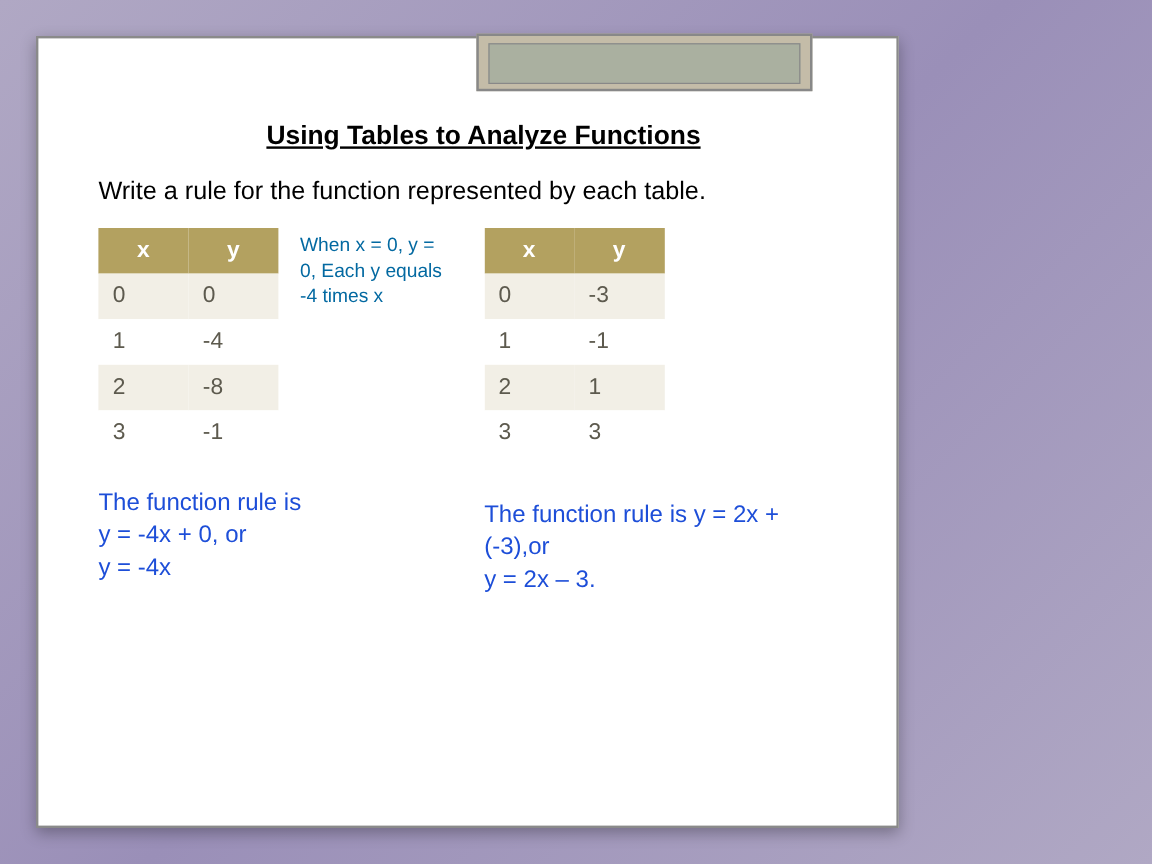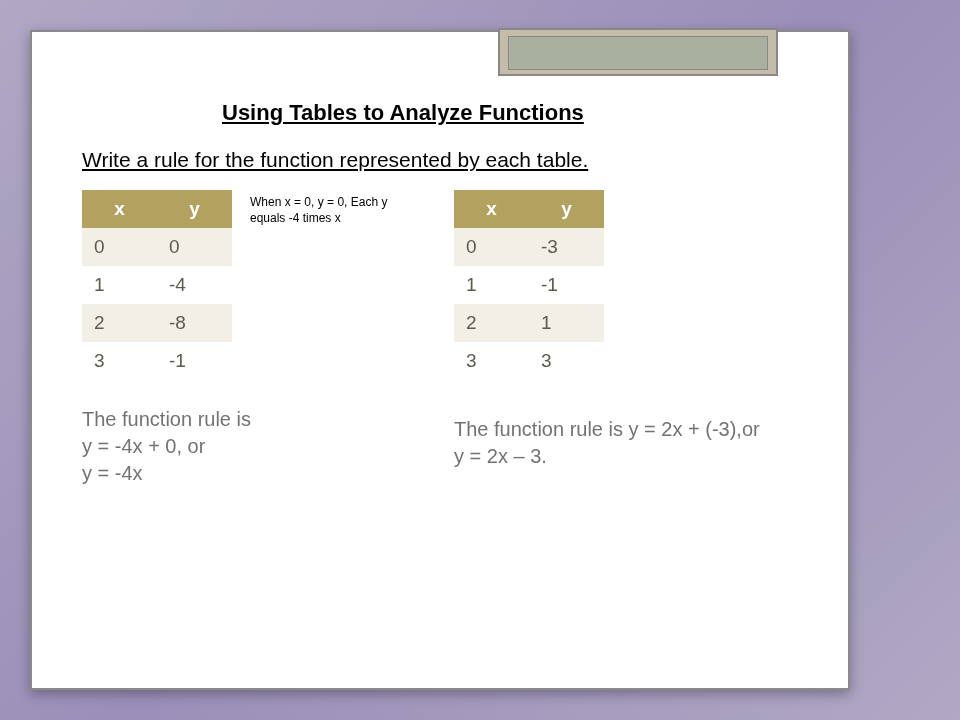--- a/index.html
+++ b/index.html
@@ -8,21 +8,21 @@
     height: 720px;
     background: linear-gradient(135deg, #b0a8c4 0%, #9a8fb8 50%, #b0a8c4 100%);
     font-family: "Century Gothic", "Futura", "Trebuchet MS", sans-serif;
     overflow: hidden;
     position: relative;
   }
   .slide-card {
     position: absolute;
     left: 30px;
     top: 30px;
-    width: 820px;
+    width: 719px;
     height: 660px;
     background: #ffffff;
     border: 2px solid #8a8a8a;
     box-shadow: 0 4px 12px rgba(0,0,0,0.3);
     padding: 28px 50px;
   }
   .top-tab {
     position: absolute;
     right: 70px;
     top: -4px;
@@ -45,21 +45,20 @@
     margin-left: 140px;
     font-weight: bold;
     text-decoration: underline;
     font-size: 22px;
     color: #000;
   }
   .instruction {
     margin-top: 22px;
     font-size: 21px;
     color: #000;
-    text-decoration: underline;
   }
   .work-area {
     display: flex;
     margin-top: 18px;
     gap: 28px;
   }
   .block {
     display: flex;
     flex-direction: column;
     width: 420px;
@@ -87,29 +86,29 @@
   table.fn td {
     font-size: 19px;
     color: #5d5a4e;
     padding: 8px 0 8px 12px;
     text-align: left;
     border: none;
   }
   table.fn tr.shade td { background: #f2efe6; }
   table.fn tr.plain td { background: #ffffff; }
   .explain {
-    font-size: 12px;
-    color: #000000;
+    font-size: 16px;
+    color: #0369a1;
     line-height: 1.35;
     padding-top: 4px;
   }
   .rule {
     margin-top: 26px;
     font-size: 20px;
-    color: #737373;
+    color: #1d4ed8;
     line-height: 1.35;
   }
 </style>
 </head>
 <body>
 
 <div class="slide-card">
   <div class="top-tab">
     <div class="top-tab-inner"></div>
   </div>

